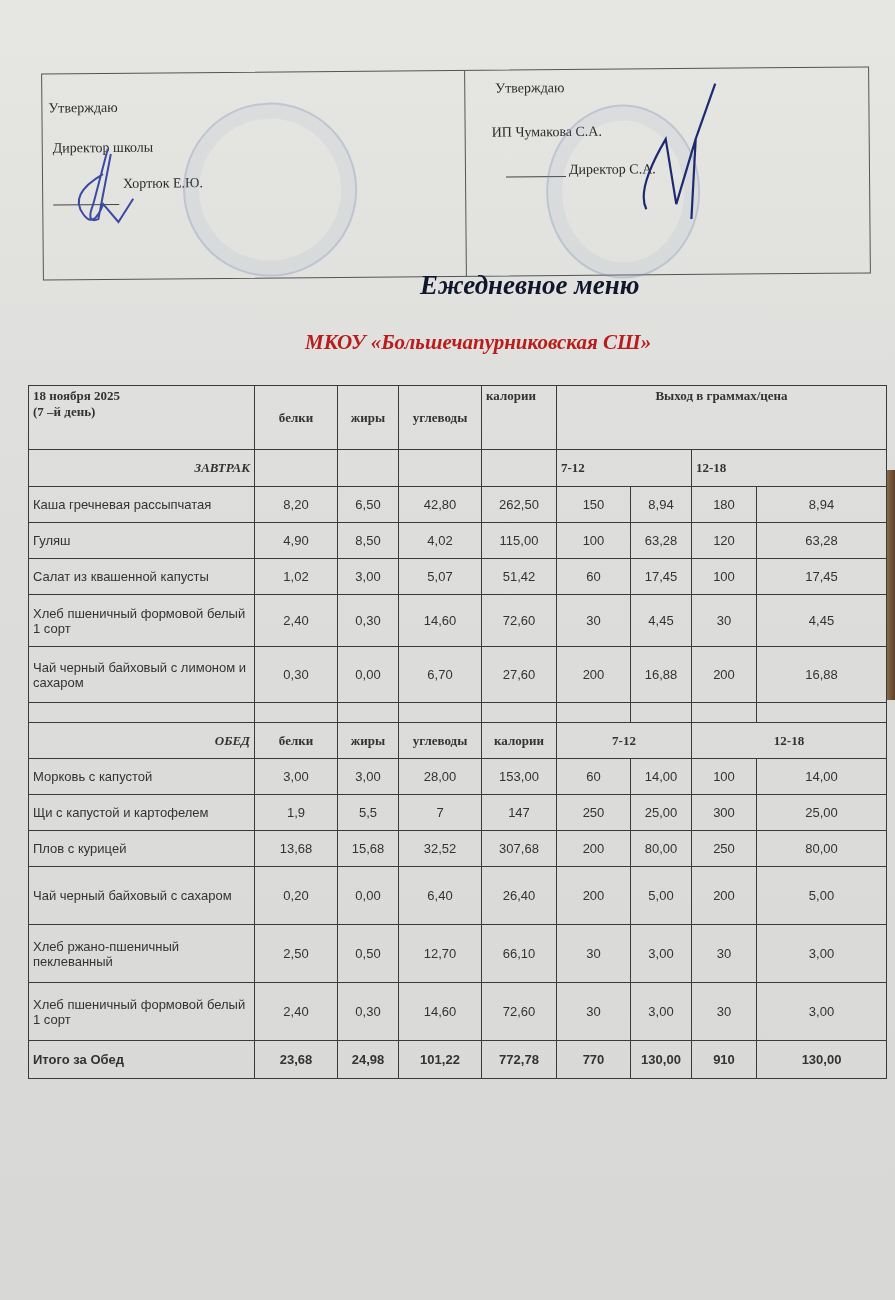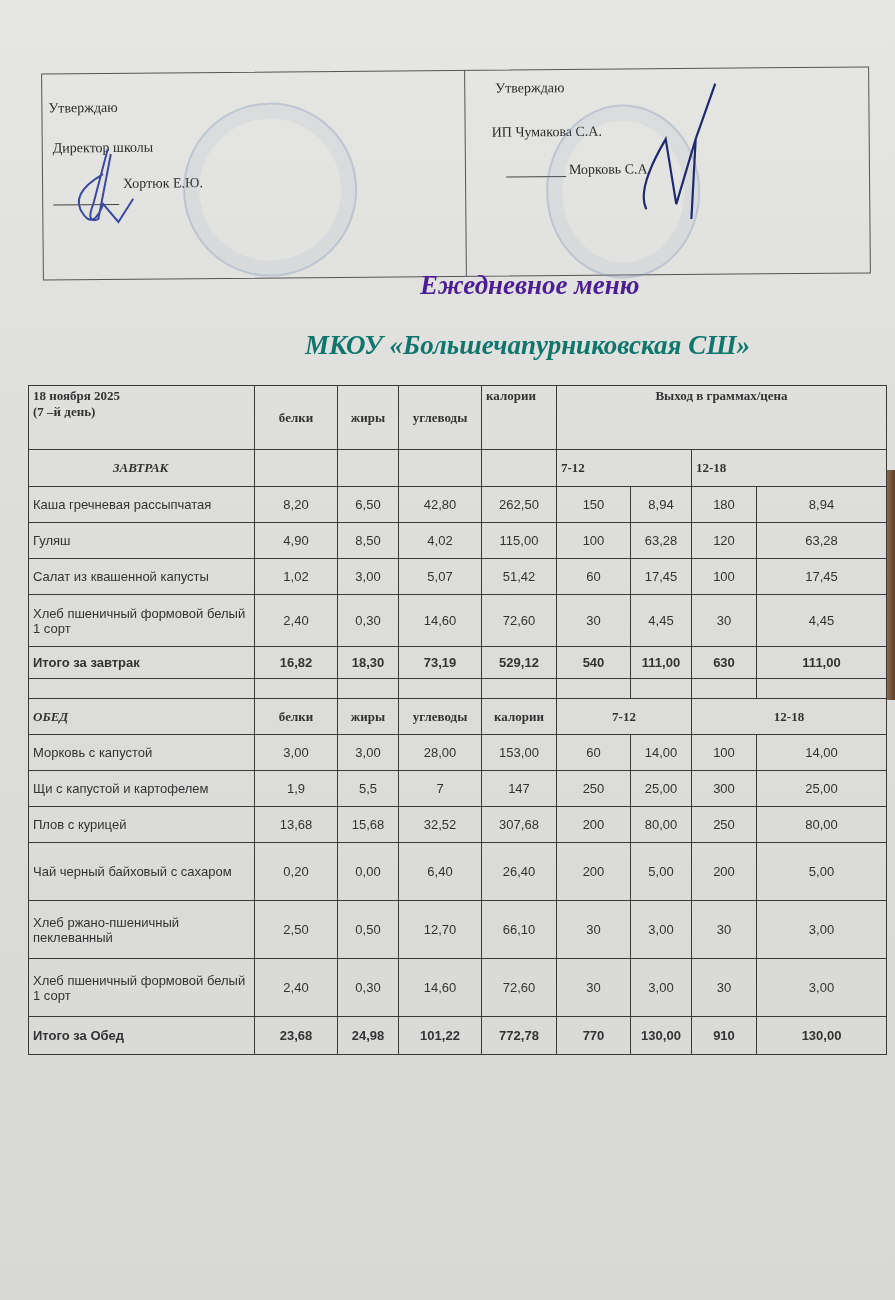--- a/index.html
+++ b/index.html
@@ -38,39 +38,39 @@
   .stamp {
     position:absolute; border-radius:50%;
     border:2px solid rgba(120,140,180,0.35);
     box-shadow: inset 0 0 0 14px rgba(150,165,200,0.12);
   }
   .signature { position:absolute; }
   
   .title1 {
     position:absolute; left:420px; top:270px;
     font-family:"Liberation Serif", serif; font-style:italic; font-weight:bold;
-    font-size:27px; color:#4c1d95;
+    font-size:27px; color:#0f172a;
   }
   .title2 {
     position:absolute; left:305px; top:330px;
     font-family:"Liberation Serif", serif; font-style:italic; font-weight:bold;
-    font-size:27px; color:#0f766e;
+    font-size:21px; color:#b91c1c;
   }
   
   table.menu {
     position:absolute; left:28px; top:385px; width:858px;
     border-collapse:collapse; table-layout:fixed;
     font-size:13px;
   }
   table.menu td {
     border:1px solid #3a3a3a; padding:2px 4px; vertical-align:middle;
     color:#333;
   }
   .serifb { font-family:"Liberation Serif", serif; font-weight:bold; }
-  .section { font-family:"Liberation Serif", serif; font-weight:bold; font-style:italic; }
+  .section { font-family:"Liberation Serif", serif; font-weight:bold; font-style:italic;text-align:right; }
   .num { text-align:center; }
   .bold { font-weight:bold; color:#111; }
   .top { vertical-align:top !important; }
 </style>
 </head>
 <body>
 
 <div class="paper"></div>
 <div class="edge-right"></div>
 
@@ -82,21 +82,21 @@
     <span class="a-name">Хортюк Е.Ю.</span>
     <div class="stamp" style="left:140px;top:30px;width:170px;height:170px;"></div>
     <svg class="signature" style="left:20px;top:70px;" width="80" height="100" viewBox="0 0 80 100">
       <path d="M45 5 L30 60 Q22 80 35 75 L48 10 M40 30 Q5 50 20 70 Q30 85 40 60 L55 78 L70 55" fill="none" stroke="#3b4aa0" stroke-width="2"></path>
     </svg>
   </div>
   <div class="col right">
     <span class="r-title">Утверждаю</span>
     <span class="r-role">ИП Чумакова С.А.</span>
     <span class="r-line"></span>
-    <span class="r-name">Морковь С.А.</span>
+    <span class="r-name">Директор С.А.</span>
     <div class="stamp" style="left:80px;top:35px;width:150px;height:170px;"></div>
     <svg class="signature" style="left:170px;top:10px;" width="90" height="150" viewBox="0 0 90 150">
       <path d="M10 130 Q0 110 30 60 L40 125 L60 60 L55 140 M60 60 L80 5" fill="none" stroke="#1e2a70" stroke-width="2.2"></path>
     </svg>
   </div>
 </div>
 
 <div class="title1">Ежедневное меню</div>
 <div class="title2">МКОУ «Большечапурниковская СШ»</div>
 
@@ -172,33 +172,33 @@
         <td>Хлеб пшеничный формовой белый 1 сорт</td>
         <td class="num">2,40</td>
         <td class="num">0,30</td>
         <td class="num">14,60</td>
         <td class="num">72,60</td>
         <td class="num">30</td>
         <td class="num">4,45</td>
         <td class="num">30</td>
         <td class="num">4,45</td>
       </tr>
+      <tr style="height: 56px;">
+        <td>Чай черный байховый с лимоном и сахаром</td>
+        <td class="num">0,30</td>
+        <td class="num">0,00</td>
+        <td class="num">6,70</td>
+        <td class="num">27,60</td>
+        <td class="num">200</td>
+        <td class="num">16,88</td>
+        <td class="num">200</td>
+        <td class="num">16,88</td>
+      </tr>
     </tbody>
   <tbody>
-      <tr style="height:32px" class="bold">
-    <td>Итого за завтрак</td>
-    <td class="num">16,82</td>
-    <td class="num">18,30</td>
-    <td class="num">73,19</td>
-    <td class="num">529,12</td>
-    <td class="num">540</td>
-    <td class="num">111,00</td>
-    <td class="num">630</td>
-    <td class="num">111,00</td>
-  </tr>
   <tr style="height:20px">
     <td></td>
         <td></td>
         <td></td>
         <td></td>
         <td></td>
         <td></td>
         <td></td>
         <td></td>
         <td></td>

